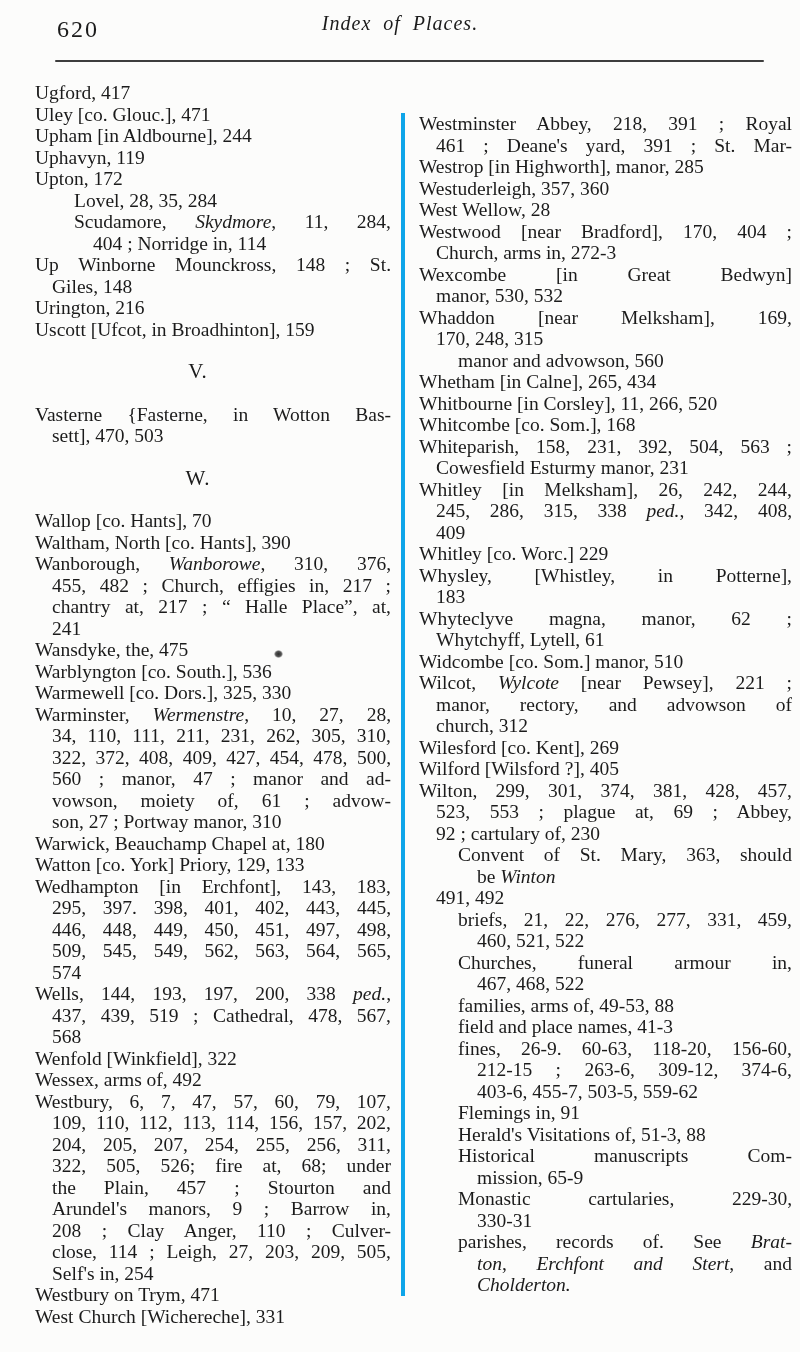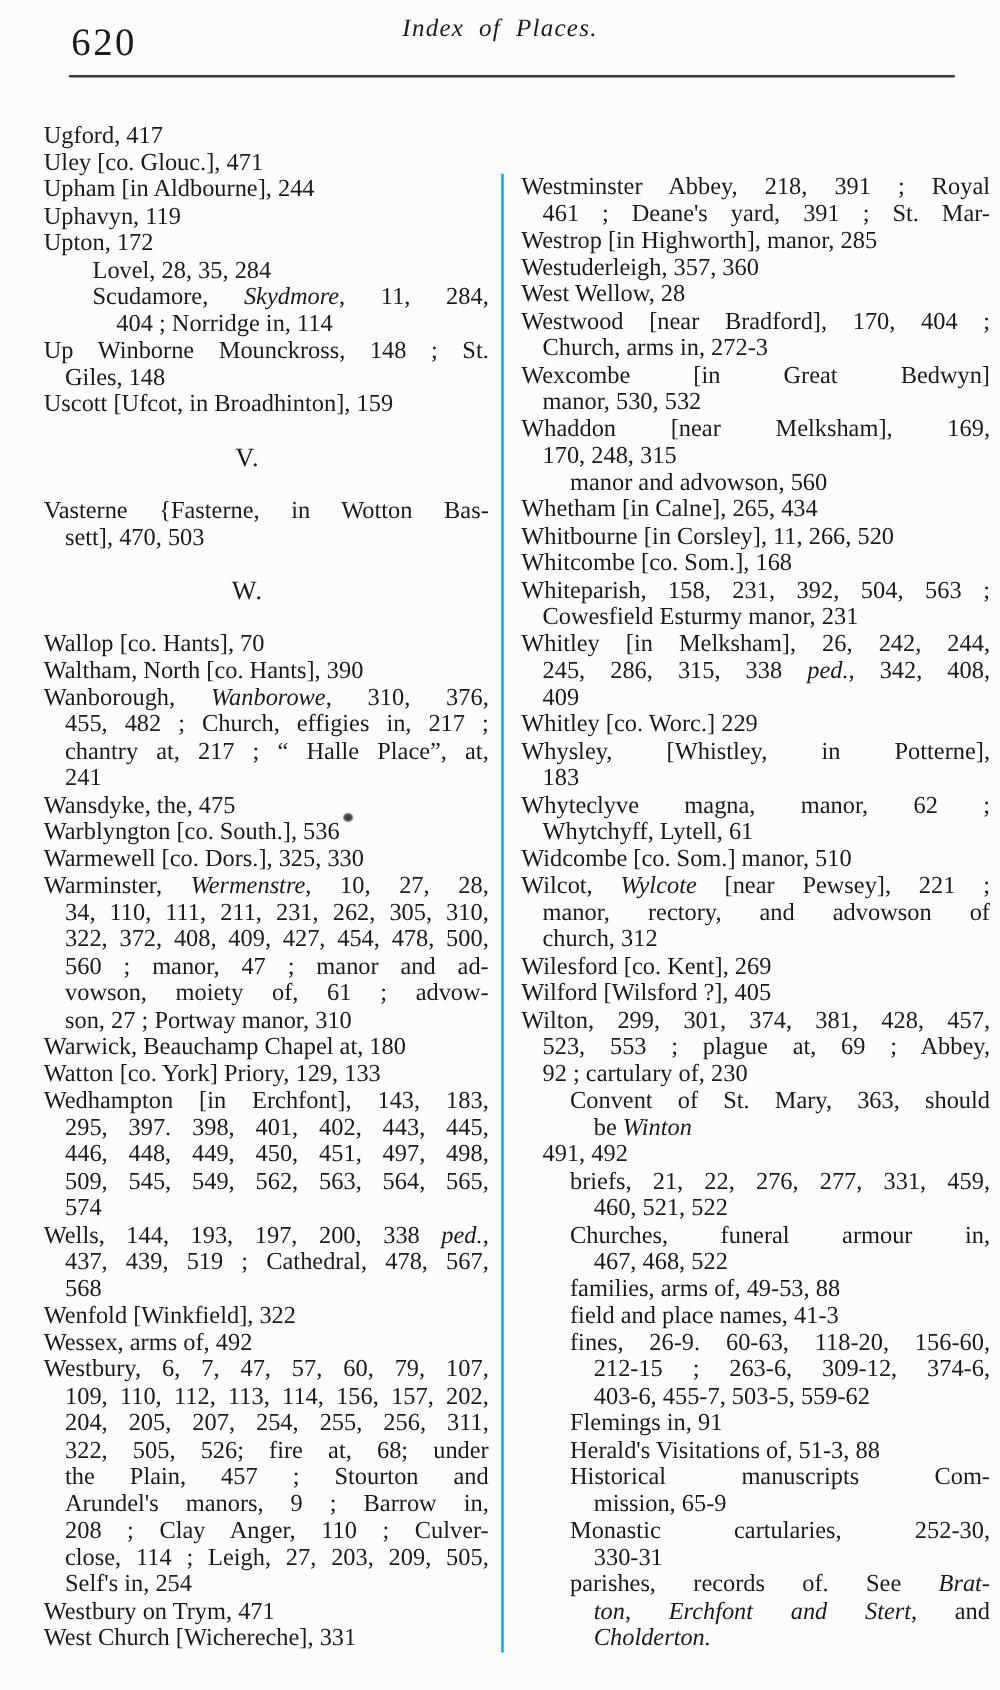--- a/index.html
+++ b/index.html
@@ -9,38 +9,38 @@
     color:#1b1b1b;
     font-family:"Liberation Serif", serif;
     overflow:hidden;
   }
   .page { position:relative; width:800px; height:1352px; }
 
   
   .header { position:relative; height:60px; }
   .pagenum {
     position:absolute; left:57px; top:16px;
-    font-size:31px; letter-spacing:2px;
+    font-size:24px; letter-spacing:2px;
   }
   .title {
     position:absolute; left:0; right:0; top:12px;
     text-align:center;
     font-style:italic; font-size:20px; letter-spacing:1px;
     word-spacing:6px;
   }
   .hrule {
     height:2px; background:#3d3d3d;
     margin:0 36px 0 55px;
     border-radius:1px;
   }
 
   
-  .columns { display:flex; padding:20px 8px 0 35px; align-items:flex-end;margin-top:16px; }
+  .columns { display:flex; padding:20px 8px 0 35px; align-items:center; }
   .col-left  { width:366px; box-sizing:border-box; padding-right:10px; }
-  .col-right { flex:1; border-left:2px solid #0ea5e9; padding-left:14px; }
+  .col-right { flex:1; border-left:4px solid #0ea5e9; padding-left:14px; }
 
   .line {
     font-size:19.5px; line-height:21.5px; min-height:21.5px;
     white-space:normal;
   }
   .e  { padding-left:0; }
   .c  { padding-left:17px; }
   .s  { padding-left:39px; }
   .sc { padding-left:58px; }
   .h  {
@@ -72,20 +72,21 @@
         <div class="line e"><span>Ugford, 417</span></div>
         <div class="line e"><span>Uley [co. Glouc.], 471</span></div>
         <div class="line e"><span>Upham [in Aldbourne], 244</span></div>
         <div class="line e"><span>Uphavyn, 119</span></div>
         <div class="line e"><span>Upton, 172</span></div>
         <div class="line s"><span>Lovel, 28, 35, 284</span></div>
         <div class="line s j"><span>Scudamore, </span><span class="it">Skydmore</span><span>, 11, 284,</span></div>
         <div class="line sc"><span>404 ; Norridge in, 114</span></div>
         <div class="line e j"><span>Up Winborne Mounckross, 148 ; St.</span></div>
         <div class="line c"><span>Giles, 148</span></div>
+        <div class="line e"><span>Urington, 216</span></div>
         <div class="line e"><span>Uscott [Ufcot, in Broadhinton], 159</span></div>
         <div class="line h"><span>V.</span></div>
         <div class="line e j"><span>Vasterne {Fasterne, in Wotton Bas-</span></div>
         <div class="line c"><span>sett], 470, 503</span></div>
         <div class="line h"><span>W.</span></div>
         <div class="line e"><span>Wallop [co. Hants], 70</span></div>
         <div class="line e"><span>Waltham, North [co. Hants], 390</span></div>
         <div class="line e j"><span>Wanborough, </span><span class="it">Wanborowe</span><span>, 310, 376,</span></div>
         <div class="line c j"><span>455, 482 ; Church, effigies in, 217 ;</span></div>
         <div class="line c j"><span>chantry at, 217 ; “ Halle Place”, at,</span></div>
@@ -167,21 +168,21 @@
         <div class="line sc"><span>467, 468, 522</span></div>
         <div class="line s"><span>families, arms of, 49-53, 88</span></div>
         <div class="line s"><span>field and place names, 41-3</span></div>
         <div class="line s j"><span>fines, 26-9. 60-63, 118-20, 156-60,</span></div>
         <div class="line sc j"><span>212-15 ; 263-6, 309-12, 374-6,</span></div>
         <div class="line sc"><span>403-6, 455-7, 503-5, 559-62</span></div>
         <div class="line s"><span>Flemings in, 91</span></div>
         <div class="line s"><span>Herald's Visitations of, 51-3, 88</span></div>
         <div class="line s j"><span>Historical manuscripts Com-</span></div>
         <div class="line sc"><span>mission, 65-9</span></div>
-        <div class="line s j"><span>Monastic cartularies, 252-30,</span></div>
+        <div class="line s j"><span>Monastic cartularies, 229-30,</span></div>
         <div class="line sc"><span>330-31</span></div>
         <div class="line s j"><span>parishes, records of.  See </span><span class="it">Brat-</span></div>
         <div class="line sc j"><span class="it">ton</span><span>, </span><span class="it">Erchfont and Stert</span><span>, and</span></div>
         <div class="line sc"><span class="it">Cholderton.</span></div>
       </section>
   </main>
   <div class="smudge"></div>
 </div>
 
 </body></html>

